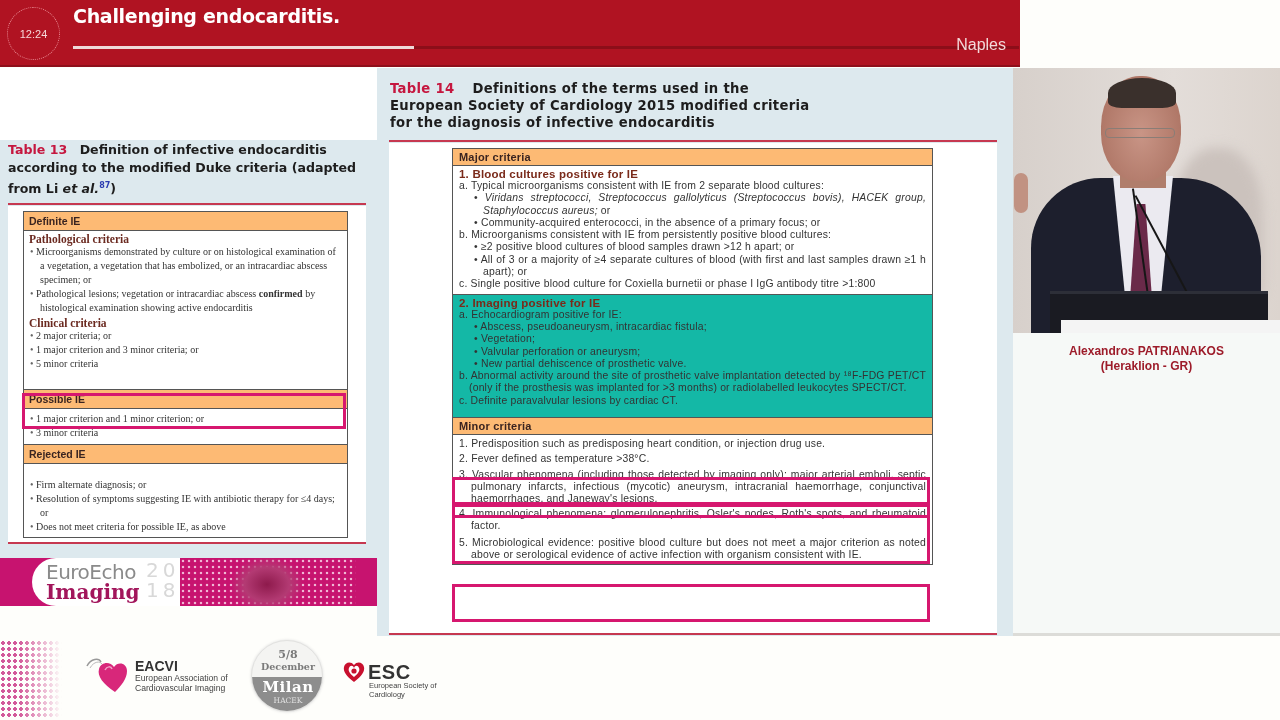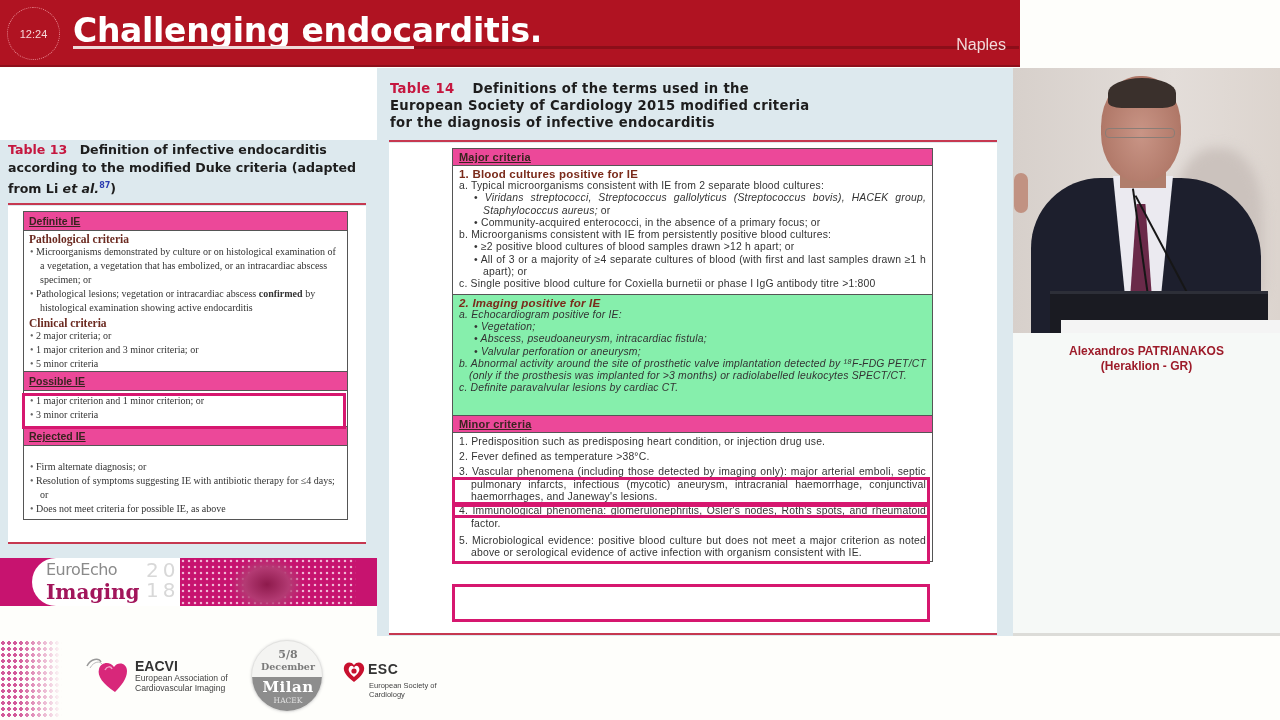--- a/index.html
+++ b/index.html
@@ -2,62 +2,62 @@
 <html><head>
 <meta charset="utf-8">
 <style>
   * { box-sizing: border-box; margin: 0; padding: 0; }
   html, body { width: 1280px; height: 720px; overflow: hidden; background: #fefefb; font-family: "Liberation Sans", sans-serif; }
   .stage { position: relative; width: 1280px; height: 720px; }
 
   
   .header { position: absolute; left: 0; top: 0; width: 1020px; height: 67px; background: #b01322; border-bottom: 2px solid #8e0f1b; }
   .timer { position: absolute; left: 7px; top: 7px; width: 53px; height: 53px; border: 1.5px dotted #e88a92; border-radius: 50%; color: #f6d6d8; font-size: 11px; display: flex; align-items: center; justify-content: center; }
-  .title { position: absolute; left: 73px; top: 5px; color: #ffffff; font-weight: bold; font-size: 33px; font-family: "DejaVu Sans", sans-serif; letter-spacing: -0.3px; margin-top: 6px; }
+  .title { position: absolute; left: 73px; top: 5px; color: #ffffff; font-weight: bold; font-size: 19px; font-family: "DejaVu Sans", sans-serif; letter-spacing: -0.3px; }
   .progress-track { position: absolute; left: 73px; top: 46px; width: 946px; height: 3px; background: #8c0e19; }
   .progress-fill { position: absolute; left: 0; top: 0; height: 3px; background: #efd9d9; }
   .location { position: absolute; right: 14px; top: 36px; color: #f3d9da; font-size: 16px; }
 
   
   .left-top-white { position: absolute; left: 0; top: 68px; width: 377px; height: 72px; background: #ffffff; }
   .left-panel { position: absolute; left: 0; top: 140px; width: 377px; height: 420px; background: #dde9ee; }
   .t13-heading { position: absolute; left: 8px; top: 1px; width: 362px; font-family: "DejaVu Sans", sans-serif; font-size: 12.6px; font-weight: bold; color: #1d1d1d; line-height: 18px; }
   .t-label { color: #c5173f; margin-right: 8px; }
   .sup { color: #2a3bb0; font-size: 8px; vertical-align: super; }
   .hr-red { position: absolute; height: 2px; background: #c63850; }
   .t13-wrap { position: absolute; left: 8px; top: 66px; width: 358px; height: 336px; background: #ffffff; }
   .t13 { position: absolute; left: 15px; top: 5px; width: 325px; border: 1px solid #555; background: #ffffff; font-family: "Liberation Serif", serif; color: #333; font-size: 10px; }
-  .band { background: #ec4899; color: #3a2420; font-size: 10.5px; font-weight: bold; padding: 3px 5px; border-bottom: 1px solid #555; font-family: "Liberation Sans", sans-serif; text-decoration: underline; }
+  .band { background: #fdba74; color: #3a2420; font-size: 10.5px; font-weight: bold; padding: 3px 5px; border-bottom: 1px solid #555; font-family: "Liberation Sans", sans-serif; }
   .subhead { color: #6b2a20; font-weight: bold; font-size: 11.5px; padding: 2px 5px 0 5px; font-family: "Liberation Serif", serif; }
   .bul { padding: 0 5px 0 16px; text-indent: -10px; line-height: 14px; font-size: 10px; }
   .bul::before { content: "• "; color: #666; }
   .strong { font-weight: bold; }
   .hl-box { position: absolute; border: 3px solid #d6176f; }
 
   
   .banner { position: absolute; left: 0; top: 558px; width: 377px; height: 48px; background: #c7136f; overflow: hidden; }
   .banner-white { position: absolute; left: 32px; top: 0; width: 148px; height: 48px; background: #ffffff; border-radius: 24px 0 0 24px; }
-  .banner-euro { position: absolute; left: 46px; top: 2px; font-size: 16px; color: #8a8a8a; font-family: "DejaVu Sans", sans-serif; letter-spacing: -0.5px; }
+  .banner-euro { position: absolute; left: 46px; top: 2px; font-size: 20px; color: #8a8a8a; font-family: "DejaVu Sans", sans-serif; letter-spacing: -0.5px; }
   .banner-imaging { position: absolute; left: 46px; top: 22px; font-size: 20px; color: #a2155b; font-weight: bold; font-family: "DejaVu Serif", serif; }
   .banner-year { position: absolute; left: 146px; top: 2px; font-size: 20px; color: #d8d8d8; line-height: 20px; letter-spacing: 4px; font-family: "DejaVu Sans", sans-serif; }
   .banner-dots { position: absolute; left: 180px; top: 0; width: 176px; height: 48px; background-image: radial-gradient(circle, #f0b6d4 1.4px, transparent 1.6px); background-size: 6px 6px; }
   .banner-heart { position: absolute; left: 232px; top: 0; width: 70px; height: 48px; background: radial-gradient(ellipse at 50% 55%, #8e1a4c 0%, #b33a73 45%, transparent 75%); }
 
   
   .center-panel { position: absolute; left: 377px; top: 68px; width: 636px; height: 568px; background: #dde9ee; }
   .t14-heading { position: absolute; left: 13px; top: 12px; width: 610px; font-family: "DejaVu Sans", sans-serif; font-size: 13.2px; font-weight: bold; color: #1d1d1d; line-height: 17px; letter-spacing: 0.3px; }
   .t14-paper { position: absolute; left: 12px; top: 75px; width: 608px; height: 490px; background: #ffffff; }
   .t14 { position: absolute; left: 63px; top: 5px; width: 481px; border: 1.5px solid #555; font-family: "Liberation Sans", sans-serif; color: #333; font-size: 10.4px; letter-spacing: 0.2px; }
   .t14 .band { font-size: 11px; padding: 2px 6px; }
   .t14 .sec-title { color: #7a2a1a; font-weight: bold; font-size: 11.5px; padding: 2px 6px 0 6px; }
   .t14 .ln { padding: 0 6px 0 16px; text-indent: -10px; line-height: 12.3px; text-align: justify; }
   .t14 .ln2 { padding: 0 6px 0 30px; text-indent: -9px; line-height: 12.3px; text-align: justify; }
   .t14 .it { font-style: italic; }
   .sec1 { background: #ffffff; padding-bottom: 3px; border-bottom: 1px solid #555; }
-  .sec2 { background: #86efac; padding-bottom: 20px; border-bottom: 1px solid #555; font-style: italic; }
+  .sec2 { background: #14b8a6; padding-bottom: 10px; border-bottom: 1px solid #555; }
   .minor { background: #ffffff; }
   .minor .ln { padding: 0 6px 0 18px; text-indent: -12px; }
   .t14-hr { position: absolute; left: 12px; top: 565px; width: 608px; height: 2px; background: #c63850; }
 
   
   .speaker-video { position: absolute; left: 1013px; top: 68px; width: 267px; height: 265px; overflow: hidden; background: #d9d3cf; }
   .speaker-bg-wall { position: absolute; inset: 0; background: linear-gradient(90deg, #d7d0cb 0%, #e3ddd9 60%, #dcd4ce 100%); }
   .speaker-shadow { position: absolute; left: 160px; top: 80px; width: 90px; height: 150px; background: #cbc2bd; border-radius: 45% 45% 10% 10%; filter: blur(6px); }
   .speaker-body { position: absolute; left: 18px; top: 110px; width: 230px; height: 160px; background: #1d1f2d; border-radius: 70px 80px 0 0; }
   .speaker-shirt { position: absolute; left: 100px; top: 108px; width: 60px; height: 120px; background: #ebeaf0; clip-path: polygon(0 0, 100% 0, 80% 100%, 20% 100%); }
@@ -80,21 +80,21 @@
   .eacvi-heart { position: absolute; left: 85px; top: 656px; width: 44px; height: 38px; }
   .eacvi-title { position: absolute; left: 135px; top: 658px; color: #333; font-weight: bold; font-size: 14px; }
   .eacvi-sub { position: absolute; left: 135px; top: 673px; color: #444; font-size: 8.6px; line-height: 10px; width: 110px; }
   .milan-badge { position: absolute; left: 251px; top: 640px; width: 72px; height: 72px; border-radius: 50%; background: #f4f4f2; border: 1px solid #e2e2e0; box-shadow: 0 0 3px #ddd; overflow: hidden; }
   .milan-date { position: absolute; left: 0; top: 8px; width: 72px; text-align: center; color: #7a7a7a; font-weight: bold; font-size: 11px; line-height: 12px; font-family: "DejaVu Serif", serif; }
   .milan-date small { display: block; font-size: 9.5px; text-align: center; }
   .milan-city-bg { position: absolute; left: 0; top: 36px; width: 72px; height: 36px; background: #8d8d8d; }
   .milan-city { position: absolute; left: 0; top: 37px; width: 72px; text-align: center; color: #fff; font-weight: bold; font-size: 15px; font-family: "DejaVu Serif", serif; letter-spacing: 0.5px; }
   .milan-country { position: absolute; left: 0; top: 55px; width: 72px; text-align: center; color: #e0e0e0; font-size: 7.5px; font-family: "DejaVu Serif", serif; }
   .esc-heart { position: absolute; left: 342px; top: 660px; width: 24px; height: 24px; }
-  .esc-title { position: absolute; left: 368px; top: 661px; color: #333; font-size: 14px; font-weight: bold; letter-spacing: 0.5px; }
+  .esc-title { position: absolute; left: 368px; top: 661px; color: #333; font-size: 20px; font-weight: bold; letter-spacing: 0.5px; }
   .esc-sub { position: absolute; left: 369px; top: 681px; color: #444; font-size: 7.5px; line-height: 9px; width: 80px; }
 </style>
 </head>
 <body>
 
 <div class="stage">
 
   <div class="header">
     <div class="timer">12:24</div>
     <div class="title">Challenging endocarditis.</div>
@@ -116,21 +116,21 @@
 
     <div class="t13-wrap">
       <div class="t13">
         <div class="band">Definite IE</div>
         <div class="subhead">Pathological criteria</div>
         <div class="bul">Microorganisms demonstrated by culture or on histological examination of a vegetation, a vegetation that has embolized, or an intracardiac abscess specimen; or</div>
         <div class="bul"><span>Pathological lesions; vegetation or intracardiac abscess</span> <span class="strong">confirmed</span> <span>by histological examination showing active endocarditis</span></div>
         <div class="subhead">Clinical criteria</div>
         <div class="bul">2 major criteria; or</div>
         <div class="bul">1 major criterion and 3 minor criteria; or</div>
-        <div class="bul" style="padding-bottom:0">5 minor criteria</div>
+        <div class="bul" style="padding-bottom:18px">5 minor criteria</div>
         <div class="band" style="border-top:1px solid #555">Possible IE</div>
         <div style="padding:3px 0 4px 0">
           <div class="bul">1 major criterion and 1 minor criterion; or</div>
           <div class="bul">3 minor criteria</div>
         </div>
         <div class="band" style="border-top:1px solid #555">Rejected IE</div>
         <div style="padding:14px 0 3px 0">
           <div class="bul">Firm alternate diagnosis; or</div>
           <div class="bul">Resolution of symptoms suggesting IE with antibiotic therapy for ≤4 days; or</div>
           <div class="bul">Does not meet criteria for possible IE, as above</div>
@@ -170,23 +170,24 @@
           <div class="ln2">• <span class="it">Viridans streptococci, Streptococcus gallolyticus (Streptococcus bovis), HACEK group, Staphylococcus aureus;</span><span> or</span></div>
           <div class="ln2">• <span>Community-acquired enterococci, in the absence of a primary focus; or</span></div>
           <div class="ln">b. Microorganisms consistent with IE from persistently positive blood cultures:</div>
           <div class="ln2">• <span>≥2 positive blood cultures of blood samples drawn &gt;12 h apart; or</span></div>
           <div class="ln2">• <span>All of 3 or a majority of ≥4 separate cultures of blood (with first and last samples drawn ≥1 h apart); or</span></div>
           <div class="ln">c. Single positive blood culture for Coxiella burnetii or phase I IgG antibody titre &gt;1:800</div>
         </div>
         <div class="sec2">
           <div class="sec-title">2. Imaging positive for IE</div>
           <div class="ln">a. Echocardiogram positive for IE:</div>
+          <div class="ln2">• <span>Abscess, pseudoaneurysm, intracardiac fistula;</span></div>
           <div class="ln2">• <span>Vegetation;</span></div>
-          <div class="ln2">• <span>Abscess, pseudoaneurysm, intracardiac fistula;</span></div>
           <div class="ln2">• <span>Valvular perforation or aneurysm;</span></div>
+          <div class="ln2">• <span>New partial dehiscence of prosthetic valve.</span></div>
           <div class="ln">b. Abnormal activity around the site of prosthetic valve implantation detected by ¹⁸F-FDG PET/CT (only if the prosthesis was implanted for &gt;3 months) or radiolabelled leukocytes SPECT/CT.</div>
           <div class="ln">c. Definite paravalvular lesions by cardiac CT.</div>
         </div>
         <div class="band">Minor criteria</div>
         <div class="minor" style="padding:3px 0 2px 0">
           <div class="ln" style="margin-bottom:3px">1. Predisposition such as predisposing heart condition, or injection drug use.</div>
           <div class="ln" style="margin-bottom:3px">2. Fever defined as temperature &gt;38°C.</div>
           <div class="ln" style="margin-bottom:2px">3. Vascular phenomena (including those detected by imaging only): major arterial emboli, septic pulmonary infarcts, infectious (mycotic) aneurysm, intracranial haemorrhage, conjunctival haemorrhages, and Janeway's lesions.</div>
           <div class="ln" style="margin-bottom:5px">4. Immunological phenomena: glomerulonephritis, Osler's nodes, Roth's spots, and rheumatoid factor.</div>
           <div class="ln">5. Microbiological evidence: positive blood culture but does not meet a major criterion as noted above or serological evidence of active infection with organism consistent with IE.</div>

